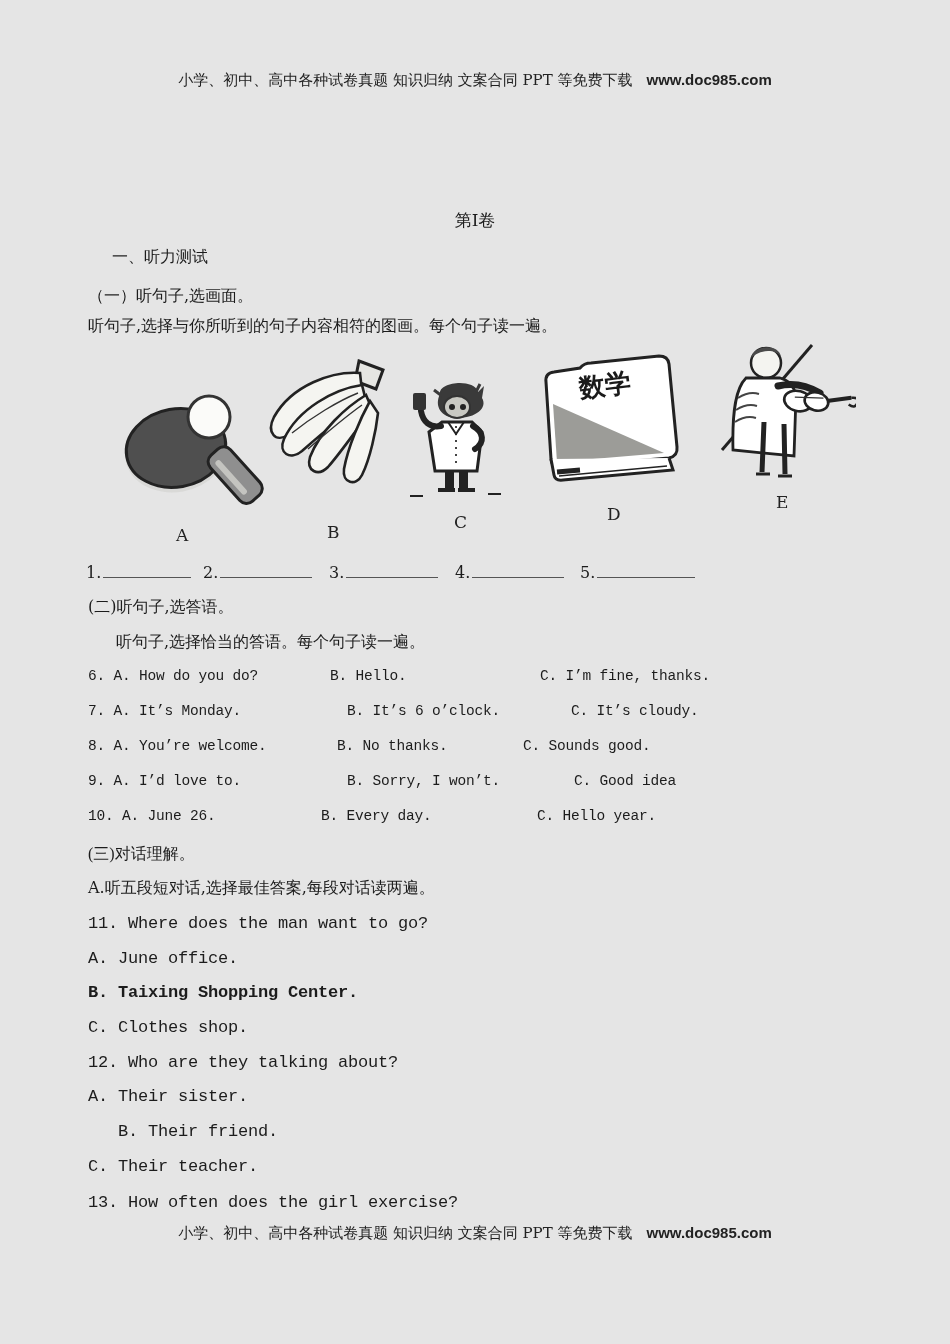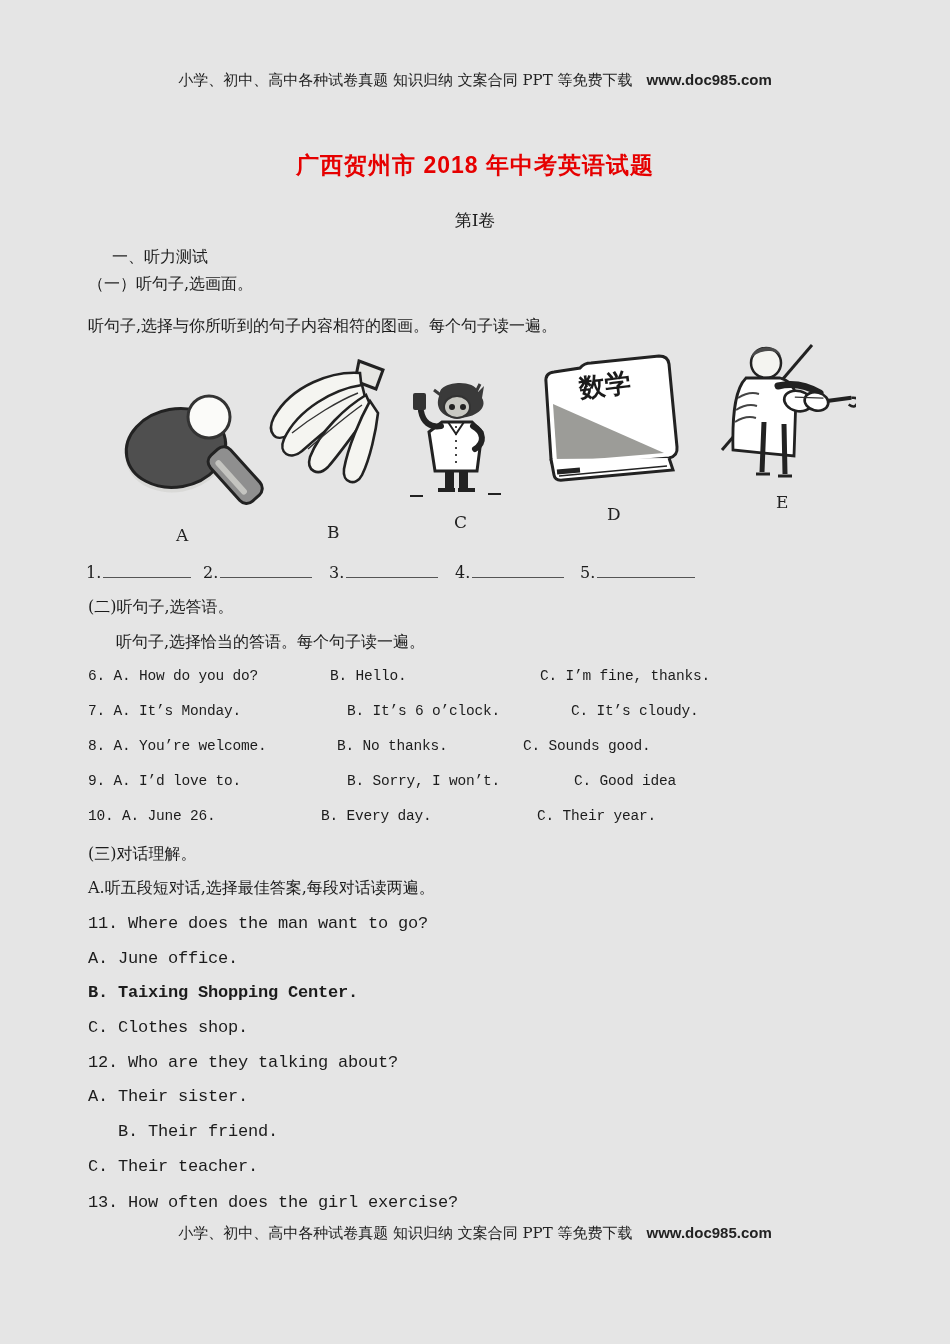--- a/index.html
+++ b/index.html
@@ -24,26 +24,25 @@
   .opt { position:absolute; font-family:"Liberation Mono", monospace; font-size:14.5px; letter-spacing:-0.2px; white-space:pre; }
   svg { display:block; }
 </style>
 </head>
 <body>
 
 <div class="page">
 
   <div class="abs centered hdr" style="top:71px;"><span>小学、初中、高中各种试卷真题 知识归纳 文案合同 PPT 等免费下载</span><span class="url">www.doc985.com</span></div>
 
-  <div class="abs centered doc-title" style="top: 150px; color: rgb(230, 0, 0);">广西贺州市 2018 年中考英语试题</div>
 
   <div class="abs centered volume" style="top:209px;">第Ⅰ卷</div>
 
   <div class="abs cn" style="left:88px; top:247px;margin-left:24px;">一、听力测试</div>
-  <div class="abs cn" style="left:88px; top:274px;">（一）听句子,选画面。</div>
+  <div class="abs cn" style="left:88px; top:286px;">（一）听句子,选画面。</div>
   <div class="abs cn" style="left:88px; top:316px;">听句子,选择与你所听到的句子内容相符的图画。每个句子读一遍。</div>
 
   <div class="pic-row">
 
     <div class="fig" style="left:116px; top:50px;">
       <svg width="150" height="122" viewBox="0 0 150 122">
         <ellipse cx="60" cy="62" rx="51" ry="40" fill="#c9c9c5" opacity="0.45" transform="rotate(-10 60 62)"></ellipse>
         <ellipse cx="60" cy="58" rx="50" ry="39" fill="#4f4f4f" stroke="#222" stroke-width="3" transform="rotate(-10 60 58)"></ellipse>
         <g transform="rotate(-42 100 66)">
           <rect x="88" y="62" width="27" height="62" rx="9" fill="#8f8f8f" stroke="#222" stroke-width="3"></rect>
@@ -148,24 +147,24 @@
     <span class="opt" style="left:523px;">C. Sounds good.</span>
   </div>
   <div class="qrow" style="top:773px;">
     <span class="opt" style="left:88px;">9. A. I’d love to.</span>
     <span class="opt" style="left:347px;">B. Sorry, I won’t.</span>
     <span class="opt" style="left:574px;">C. Good idea</span>
   </div>
   <div class="qrow" style="top:808px;">
     <span class="opt" style="left:88px;">10. A. June 26.</span>
     <span class="opt" style="left:321px;">B. Every day.</span>
-    <span class="opt" style="left:537px;">C. Their year.</span>
+    <span class="opt" style="left:537px;">C. Hello year.</span>
   </div>
 
-  <div class="abs cn" style="left:88px; top:844px;">(三)对话理解。</div>
+  <div class="abs cn" style="left:88px; top:844px;font-family:Liberation Serif, serif;">(三)对话理解。</div>
   <div class="abs cn" style="left:88px; top:878px;">A.听五段短对话,选择最佳答案,每段对话读两遍。</div>
 
   <div class="abs en" style="left:88px; top:914px;">11. Where does the man want to go?</div>
   <div class="abs en" style="left:88px; top:949px;">A. June office.</div>
   <div class="abs en" style="left:88px; top:983px;font-weight:bold;">B. Taixing Shopping Center.</div>
   <div class="abs en" style="left:88px; top:1018px;">C. Clothes shop.</div>
   <div class="abs en" style="left:88px; top:1053px;">12. Who are they talking about?</div>
   <div class="abs en" style="left:88px; top:1087px;">A. Their sister.</div>
   <div class="abs en" style="left:88px; top:1122px;margin-left:30px;">B. Their friend.</div>
   <div class="abs en" style="left:88px; top:1157px;">C. Their teacher.</div>

